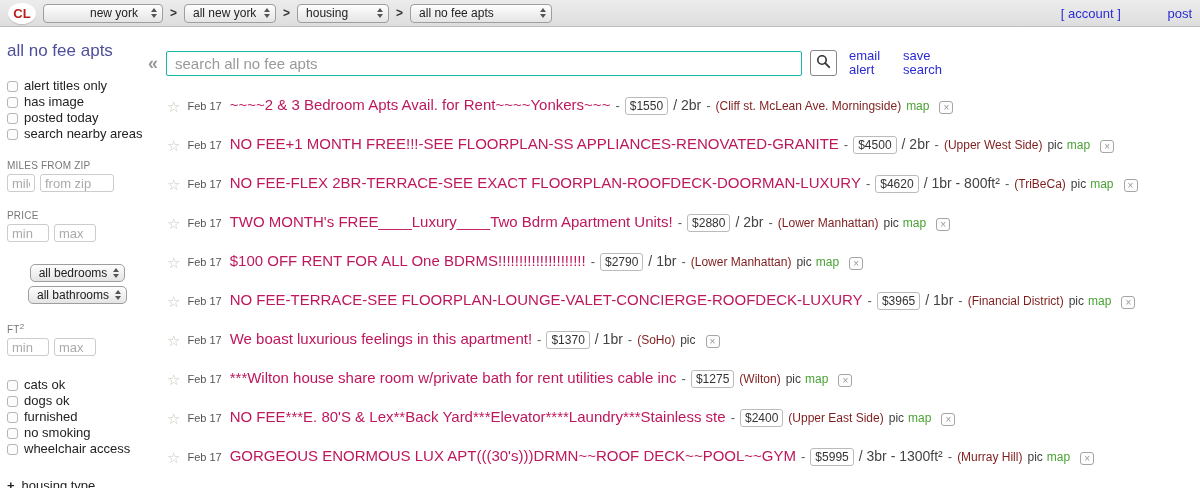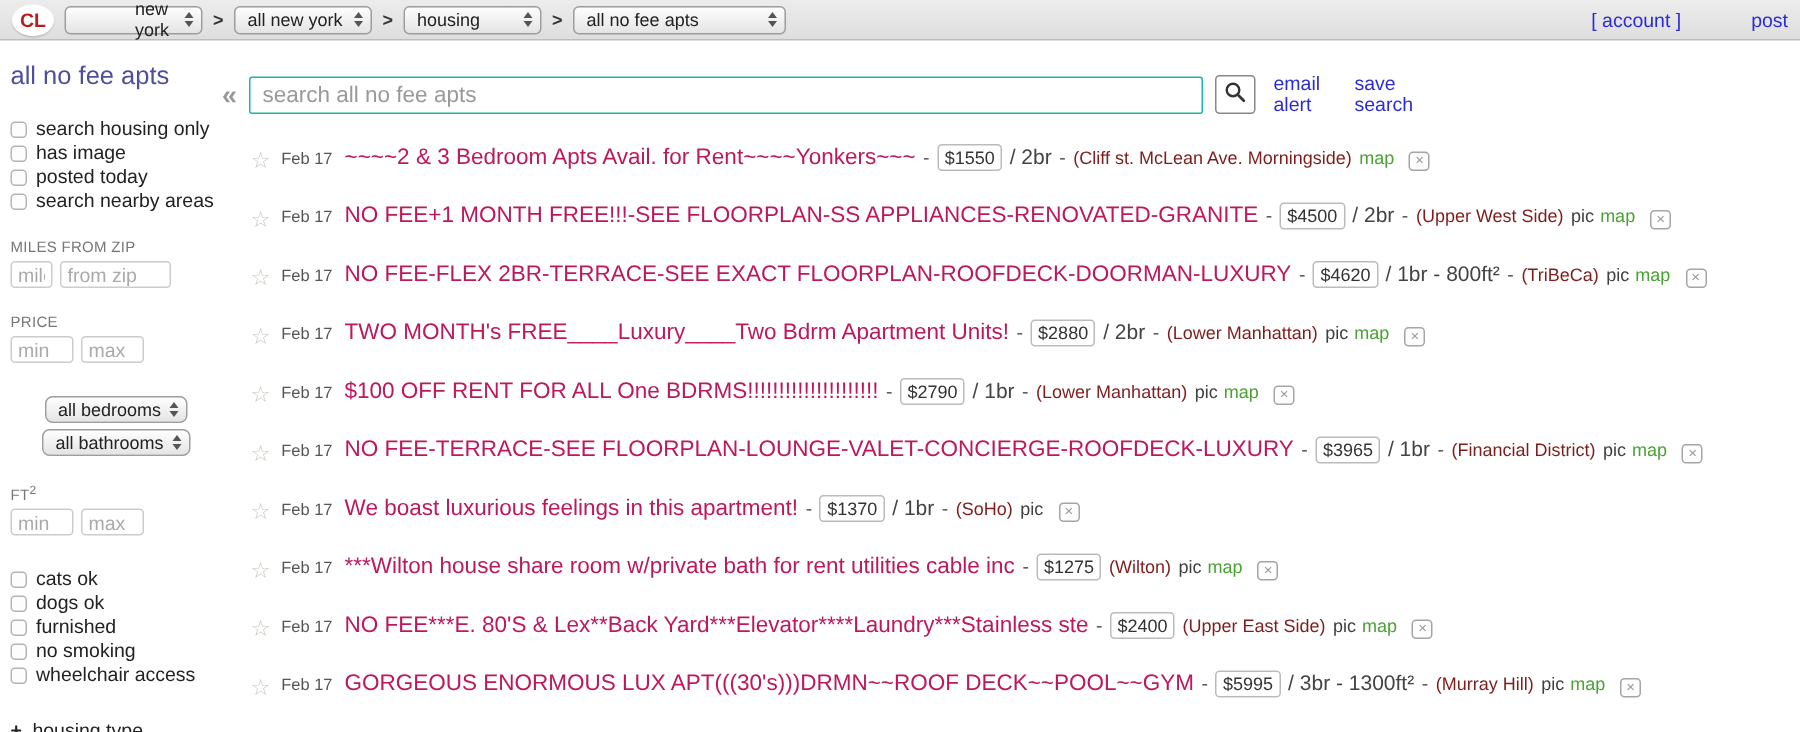--- a/index.html
+++ b/index.html
@@ -16,21 +16,21 @@
   .crumb-sep { font-size:12px; font-weight:bold; color:#333; }
   .mselect { display:inline-flex; align-items:center; justify-content:space-between;
     background:linear-gradient(#fefefe,#e4e4e4); border:1px solid #9e9e9e;
     border-radius:4px; height:19px; padding:0 5px 0 8px; font-size:12px;
     color:#222; cursor:default; }
   .arr { display:inline-flex; flex-direction:column; gap:2px; margin-left:6px; }
   .arr i { width:0; height:0; border-left:3px solid transparent;
     border-right:3px solid transparent; }
   .arr i.up { border-bottom:4px solid #555; }
   .arr i.dn { border-top:4px solid #555; }
-  .topbar .w1{width:92px;padding-left:46px;} .topbar .w2{width:92px;} .topbar .w3{width:92px;} .topbar .w4{width:142px;}
+  .topbar .w1{width:120px;padding-left:46px;} .topbar .w2{width:92px;} .topbar .w3{width:92px;} .topbar .w4{width:142px;}
   .top-right { margin-left:auto; font-size:13px; }
   .top-right a { color:#2b2bd5; text-decoration:none;margin-left:43px; }
 
   
   .sidebar { position:absolute; left:0; top:27px; width:148px; padding:14px 0 0 7px; }
   .side-title { font-size:17px; color:#4e4e9d; }
   .cb-group { margin-top:17px; }
   .cb-group.second { margin-top:21px; }
   .cb { display:flex; align-items:center; font-size:13px; color:#222;
     line-height:16px; cursor:pointer; }
@@ -125,21 +125,21 @@
     <a href="#">post</a>
   </div>
 </div>
 
 <div class="sidebar">
   <div class="side-title">all no fee apts</div>
 
   <div class="cb-group">
     <label class="cb">
       <span class="box"></span>
-      <span>search housing only</span>
+      <span>alert titles only</span>
     </label>
     <label class="cb">
       <span class="box"></span>
       <span>has image</span>
     </label>
     <label class="cb">
       <span class="box"></span>
       <span>posted today</span>
     </label>
     <label class="cb">

